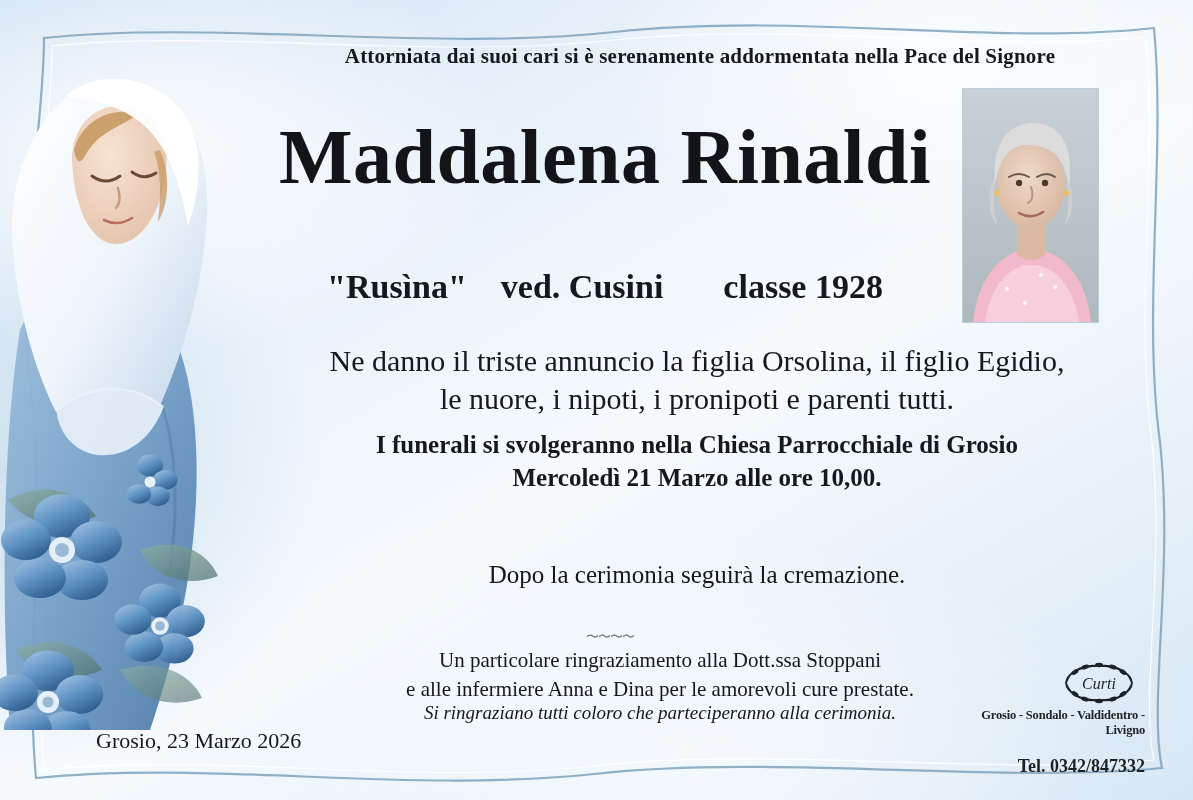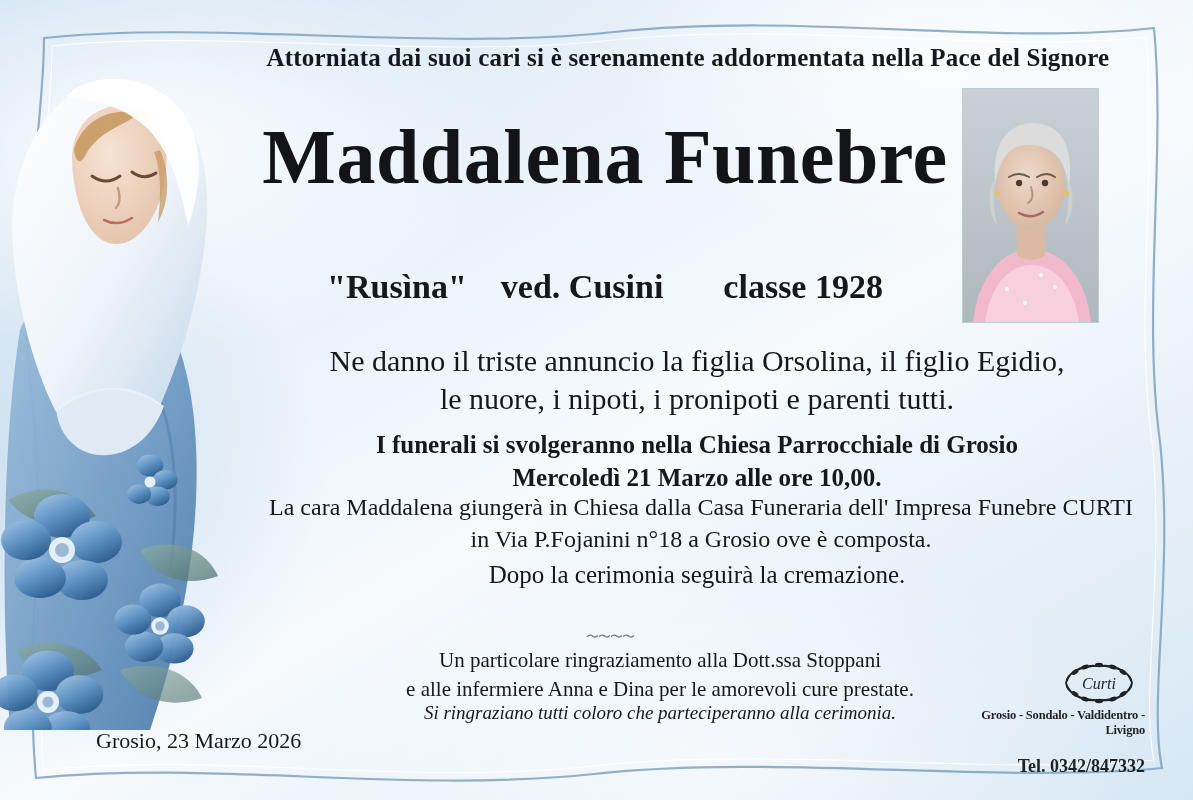--- a/index.html
+++ b/index.html
@@ -65,22 +65,22 @@
     border: 1px solid #b9cddd;
     background: #cfd6da;
     overflow: hidden;
   }
   #photo-wrap svg { display:block; }
 
   
   .tx { position: absolute; text-align: center; color: #15181c; }
 
   #top-line {
-    left: 238px; top: 44px; width: 900px;
-    font-size: 25px;
+    left: 250px; top: 44px; width: 900px;
+    font-size: 21px;
     font-weight: bold;
     letter-spacing: .2px;
   }
 
   #name {
     left: 255px; top: 118px; width: 700px;
     font-size: 78px;
     font-weight: bold;
     letter-spacing: 0.5px;
     line-height: 1;
@@ -330,40 +330,36 @@
       <path d="M68 98 q 4 12 -3 16" stroke="#bb947c" stroke-width="2" fill="none" stroke-linecap="round"></path>
       <path d="M56 124 q 12 7 24 -1" stroke="#a8675f" stroke-width="2.4" fill="none" stroke-linecap="round"></path>
 
       <circle cx="34" cy="104" r="3" fill="#e6c06a"></circle>
       <circle cx="103" cy="104" r="3" fill="#e6c06a"></circle>
     </svg>
   </div>
 
   <div class="tx" id="top-line">Attorniata dai suoi cari si è serenamente addormentata nella Pace del Signore</div>
 
-  <div class="tx" id="name">Maddalena Funebre</div>
+  <div class="tx" id="name">Maddalena Rinaldi</div>
 
   <div class="tx" id="subline">
     <span class="nick">"Rusìna"</span><span class="wid">ved. Cusini</span><span class="cls">classe 1928</span>
   </div>
 
   <div class="tx" id="announce">
     <div>Ne danno il triste annuncio la figlia Orsolina, il figlio Egidio,</div>
     <div>le nuore, i nipoti, i pronipoti e parenti tutti.</div>
   </div>
 
   <div class="tx" id="funeral">
     <div>I funerali si svolgeranno nella Chiesa Parrocchiale di Grosio</div>
     <div>Mercoledì 21 Marzo alle ore 10,00.</div>
   </div>
 
-  <div class="tx" id="arrival">
-    <div>La cara Maddalena giungerà in Chiesa dalla Casa Funeraria dell' Impresa Funebre CURTI</div>
-    <div>in Via P.Fojanini n°18 a Grosio ove è composta.</div>
-  </div>
 
   <div class="tx" id="rosary">
     <div>Dopo la cerimonia seguirà la cremazione.</div>
   </div>
 
   <div id="divider">〜〜〜〜</div>
 
   <div class="tx" id="thanks">
     <div>Un particolare ringraziamento alla Dott.ssa Stoppani</div>
     <div>e alle infermiere Anna e Dina per le amorevoli cure prestate.</div>

